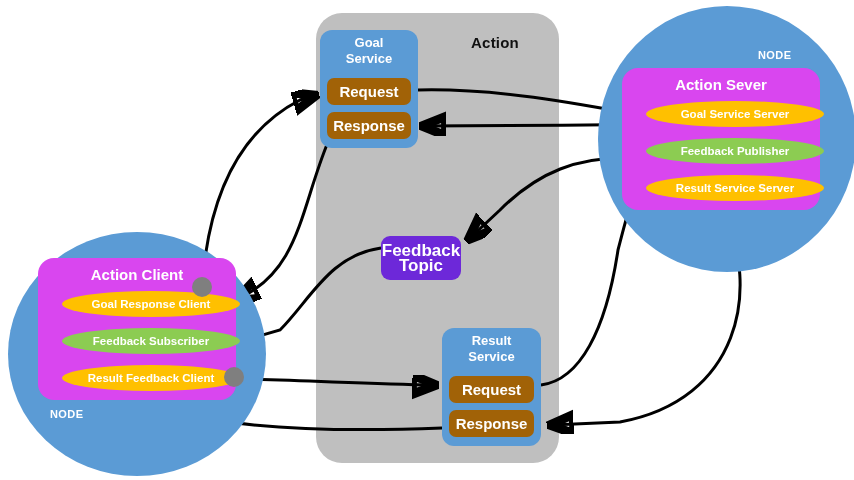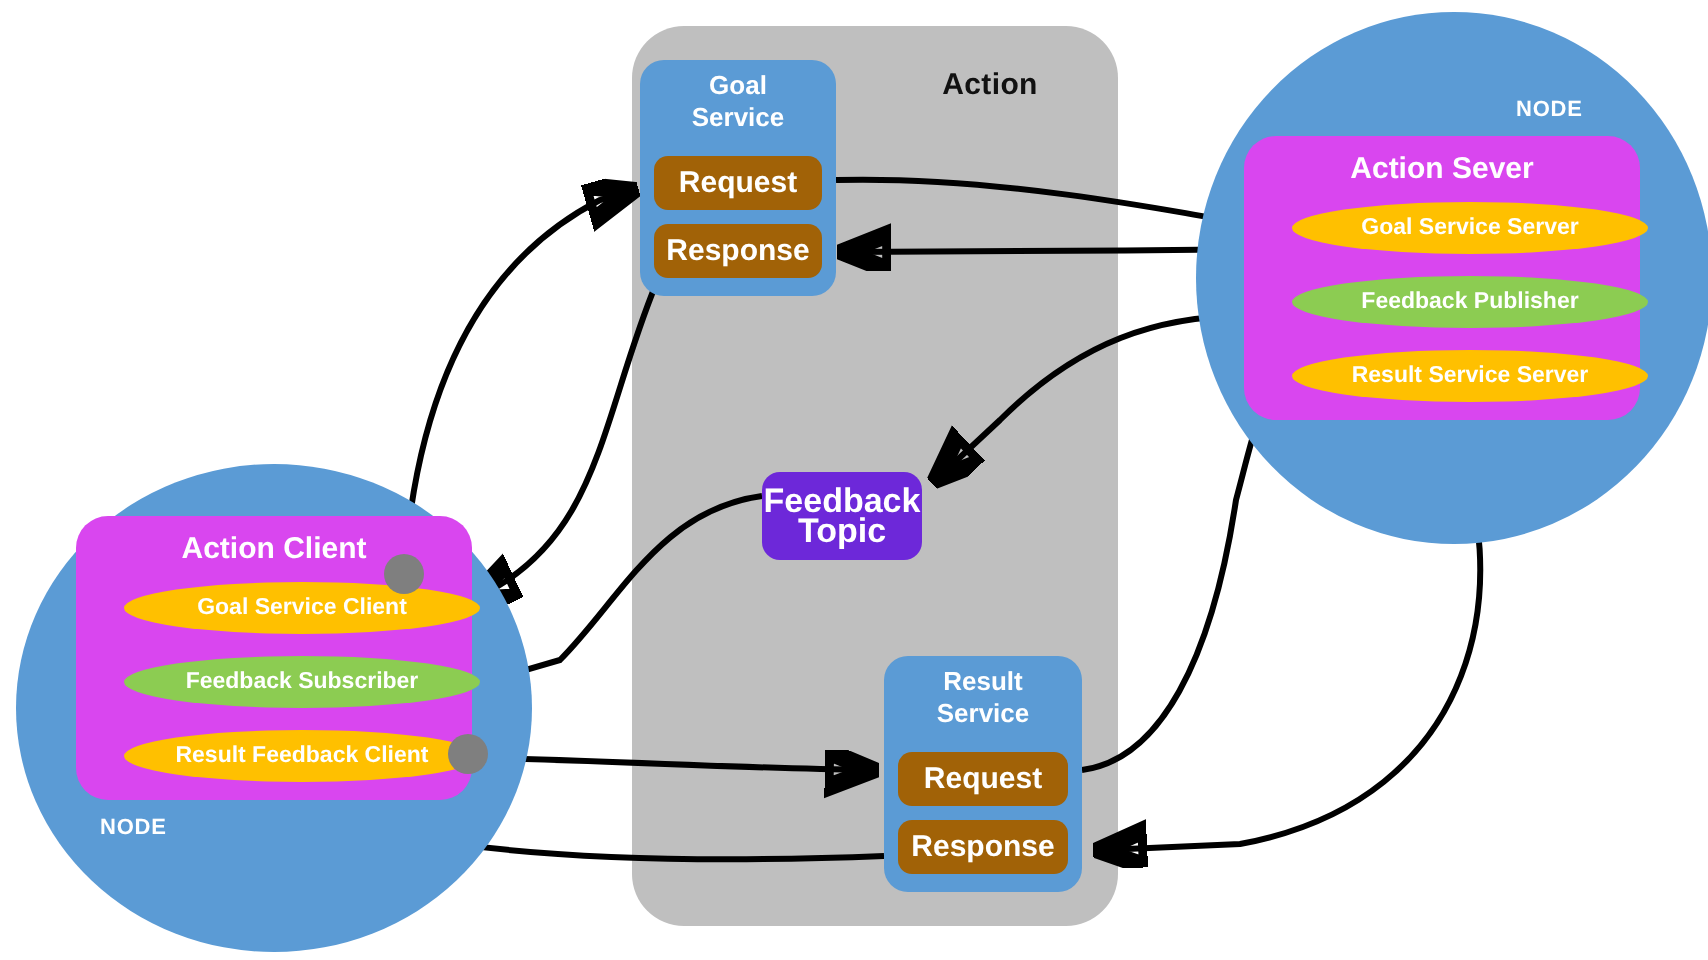--- a/index.html
+++ b/index.html
@@ -146,21 +146,21 @@
     <div class="orange-title">Action Sever</div>
     <div class="pill yellow p1">Goal Service Server</div>
     <div class="pill green p2">Feedback Publisher</div>
     <div class="pill yellow p3">Result Service Server</div>
   </div>
 
   <div class="node-circle" id="node-client"></div>
   <div class="node-label" id="node-client-label">NODE</div>
   <div class="orange-box" id="client-orange">
     <div class="orange-title">Action Client</div>
-    <div class="pill yellow p1">Goal Service Client</div>
+    <div class="pill yellow p1">Goal Response Client</div>
     <div class="pill green p2">Feedback Subscriber</div>
     <div class="pill yellow p3">Result Feedback Client</div>
   </div>
 
   <div class="conn-dot" id="dot-goal-client"></div>
   <div class="conn-dot" id="dot-result-client"></div>
 
 </div>
 
 </body></html>

